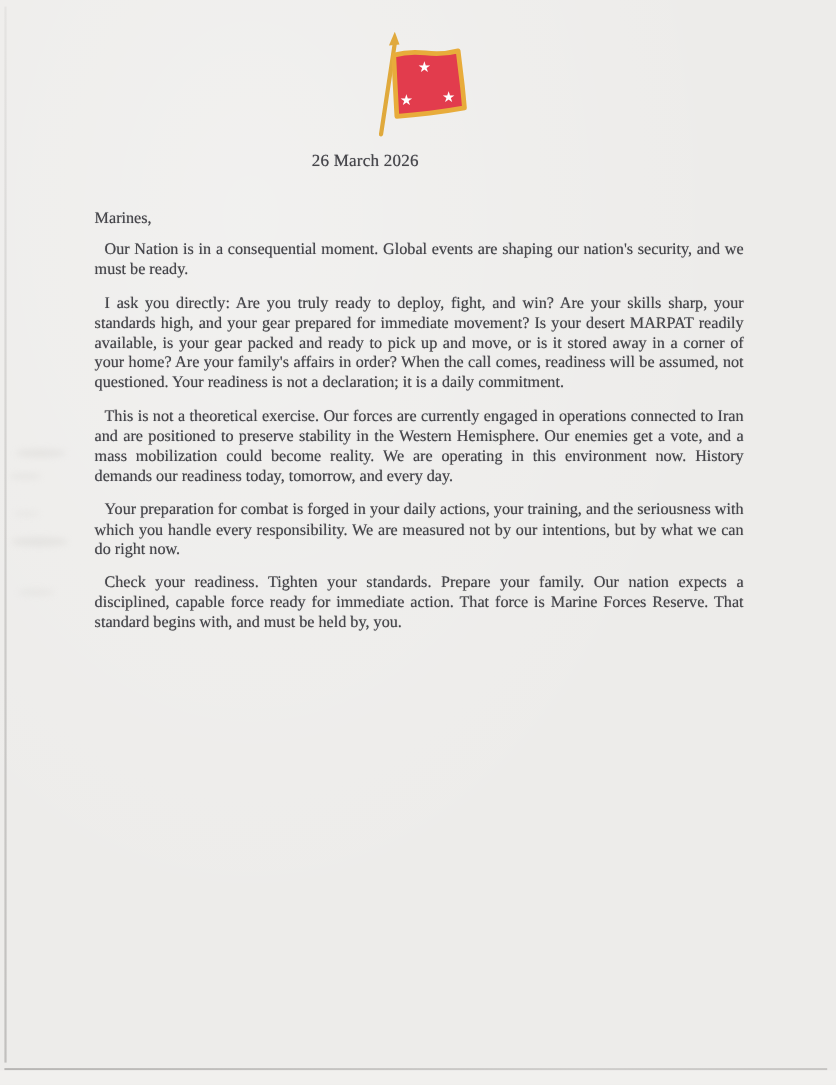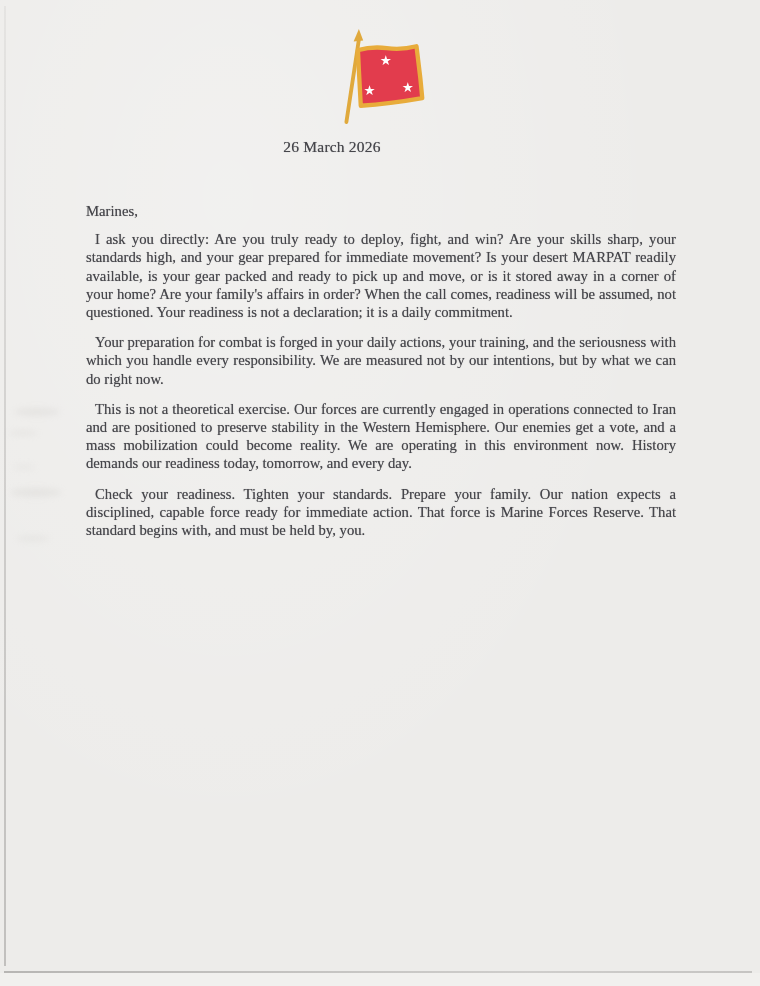--- a/index.html
+++ b/index.html
@@ -48,21 +48,21 @@
     letter-spacing:0.2px;
     text-shadow:0 0 0.7px rgba(70,70,75,0.7);
   }
   .body-text{
     position:absolute;left:86px;top:190px;width:590px;
     font-size:14.7px;
     line-height:18.2px;
     text-align:justify;
     text-shadow:0 0 0.7px rgba(70,70,75,0.65);
   }
-  .salutation{margin:12px 0 10px 0;}
+  .salutation{margin:0 0 10px 0;}
   .body-text p.para{margin:0 0 12px 0;text-indent:9px;}
   .body-text p.para:last-child{margin-bottom:12px;}
 
   .closing{position:absolute;left:0;top:580px;width:760px;height:170px;}
 </style>
 </head>
 <body>
 
 <div class="page">
 
@@ -90,23 +90,24 @@
       <text x="56" y="41" font-size="14" fill="#ffffff" text-anchor="middle" font-family="'DejaVu Sans',sans-serif">★</text>
       <text x="39" y="72" font-size="14" fill="#ffffff" text-anchor="middle" font-family="'DejaVu Sans',sans-serif">★</text>
       <text x="79" y="69" font-size="14" fill="#ffffff" text-anchor="middle" font-family="'DejaVu Sans',sans-serif">★</text>
     </svg>
   </div>
 
   <div class="date">26 March 2026</div>
 
   <div class="body-text">
     <p class="salutation">Marines,</p>
+    <p class="para">Our Nation is in a consequential moment. Global events are shaping our nation's security, and we must be ready.</p>
     <p class="para">I ask you directly: Are you truly ready to deploy, fight, and win? Are your skills sharp, your standards high, and your gear prepared for immediate movement? Is your desert MARPAT readily available, is your gear packed and ready to pick up and move, or is it stored away in a corner of your home?  Are your family's affairs in order?  When the call comes, readiness will be assumed, not questioned.  Your readiness is not a declaration; it is a daily commitment.</p>
+    <p class="para">This is not a theoretical exercise. Our forces are currently engaged in operations connected to Iran and are positioned to preserve stability in the Western Hemisphere. Our enemies get a vote, and a mass mobilization could become reality. We are operating in this environment now. History demands our readiness today, tomorrow, and every day.</p>
     <p class="para">Your preparation for combat is forged in your daily actions, your training, and the seriousness with which you handle every responsibility. We are measured not by our intentions, but by what we can do right now.</p>
-    <p class="para">This is not a theoretical exercise. Our forces are currently engaged in operations connected to Iran and are positioned to preserve stability in the Western Hemisphere. Our enemies get a vote, and a mass mobilization could become reality. We are operating in this environment now. History demands our readiness today, tomorrow, and every day.</p>
     <p class="para">Check your readiness. Tighten your standards. Prepare your family. Our nation expects a disciplined, capable force ready for immediate action. That force is Marine Forces Reserve. That standard begins with, and must be held by, you.</p>
   </div>
 
   <div class="closing">
 
     
 
     
 
     

